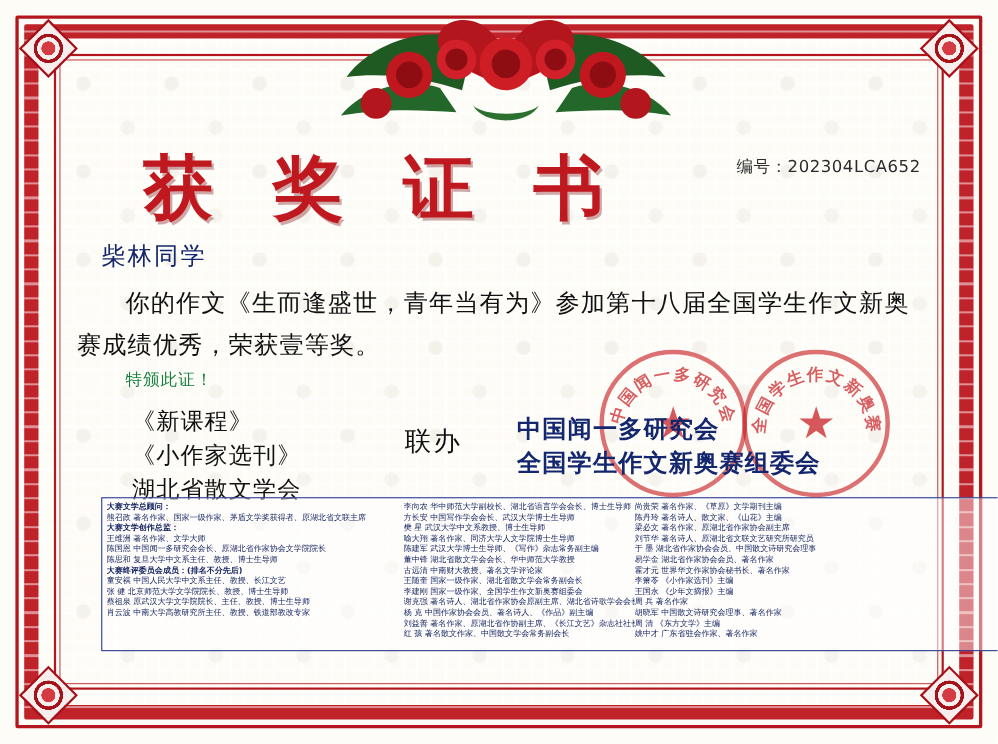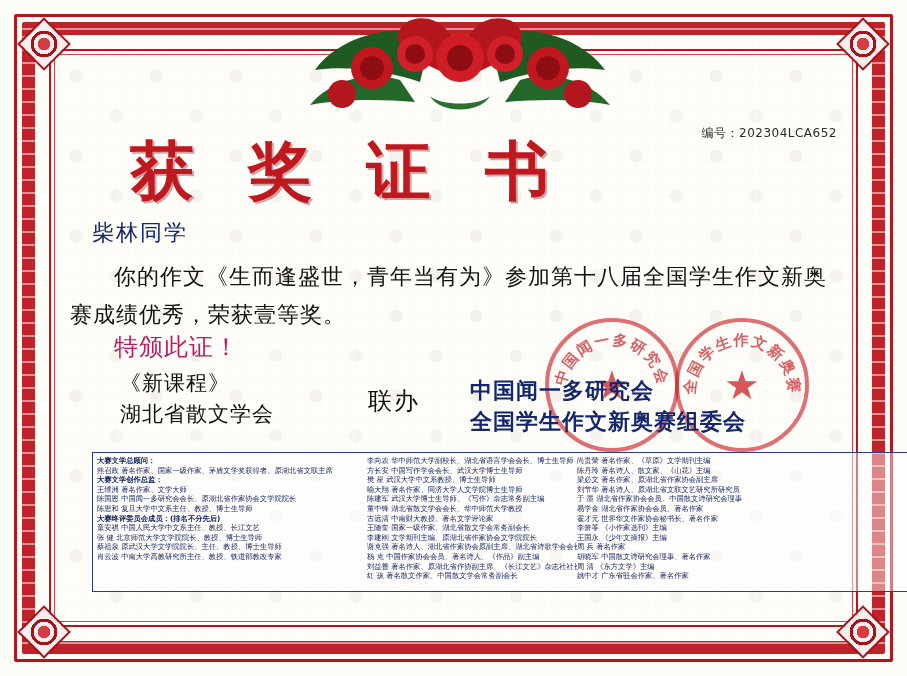--- a/index.html
+++ b/index.html
@@ -105,22 +105,22 @@
     font-family: "DejaVu Serif", "Liberation Serif", serif;
     font-weight: bold;
     font-size: 64px;
     letter-spacing: 16px;
     color: #c0181f;
     text-shadow: 2px 2px 0 rgba(120,10,14,0.35);
   }
   .serial {
     position: absolute;
     right: 70px;
-    top: 125px;
-    font-size: 12px;
+    top: 142px;
+    font-size: 15px;
     color: #2b2b2b;
     letter-spacing: 0.5px;
   }
 
   
   .recipient {
     position: absolute;
     left: 92px;
     top: 218px;
     font-family: "DejaVu Serif", "Liberation Serif", serif;
@@ -138,24 +138,24 @@
     line-height: 38px;
     color: #111111;
     text-indent: 44px;
     letter-spacing: 1px;
   }
   .para2 {
     position: absolute;
     left: 70px;
     top: 330px;
     width: 770px;
-    font-family: Liberation Serif, serif;
-    font-size: 24px;
+    font-family: Liberation Mono, monospace;
+    font-size: 15px;
     line-height: 34px;
-    color: #be185d;
+    color: #15803d;
     text-indent: 44px;
     letter-spacing: 1px;
   }
 
   
   .issuers {
     position: absolute;
     left: 120px;
     top: 368px;
     font-family: "DejaVu Serif", "Liberation Serif", serif;
@@ -303,20 +303,21 @@
 
   <div class="title">获 奖 证 书</div>
   <div class="serial">编号：202304LCA652</div>
 
   <div class="recipient">柴林同学</div>
   <div class="para">你的作文《生而逢盛世，青年当有为》参加第十八届全国学生作文新奥赛成绩优秀，荣获壹等奖。</div>
   <div class="para2">特颁此证！</div>
 
   <div class="issuers">
     <div>《新课程》</div>
+    <div>《小作家选刊》</div>
     <div>湖北省散文学会</div>
   </div>
   <div class="joint">联办</div>
 
   <div class="seal left">
     <svg class="seal-arc" viewBox="0 0 126 126">
       <defs>
           <path id="arcL" d="M 16,70 A 47,47 0 0 1 110,70"></path>
         </defs>
       <text><textPath href="#arcL" startOffset="50%" text-anchor="middle">中国闻一多研究会</textPath></text>
@@ -358,21 +359,21 @@
       </div>
     <div class="col c2">
         <div class="row">李向农  华中师范大学副校长、湖北省语言学会会长、博士生导师</div>
         <div class="row">方长安  中国写作学会会长、武汉大学博士生导师</div>
         <div class="row">樊  星  武汉大学中文系教授、博士生导师</div>
         <div class="row">喻大翔  著名作家、同济大学人文学院博士生导师</div>
         <div class="row">陈建军  武汉大学博士生导师、《写作》杂志常务副主编</div>
         <div class="row">董中锋  湖北省散文学会会长、华中师范大学教授</div>
         <div class="row">古远清  中南财大教授、著名文学评论家</div>
         <div class="row">王随奎  国家一级作家、湖北省散文学会常务副会长</div>
-        <div class="row">李建刚  文学期刊主编、原湖北省作家协会文学院院长</div>
+        <div class="row">李建刚  国家一级作家、全国学生作文新奥赛组委会</div>
         <div class="row">谢克强  著名诗人、湖北省作家协会原副主席、湖北省诗歌学会会长</div>
         <div class="row">杨  克  中国作家协会会员、著名诗人、《作品》副主编</div>
         <div class="row">刘益善  著名作家、原湖北省作协副主席、《长江文艺》杂志社社长</div>
         <div class="row">红  孩  著名散文作家、中国散文学会常务副会长</div>
       </div>
     <div class="col c3">
         <div class="row">尚贵荣  著名作家、《草原》文学期刊主编</div>
         <div class="row">陈丹玲  著名诗人、散文家、《山花》主编</div>
         <div class="row">梁必文  著名作家、原湖北省作家协会副主席</div>
         <div class="row">刘节华  著名诗人、原湖北省文联文艺研究所研究员</div>

